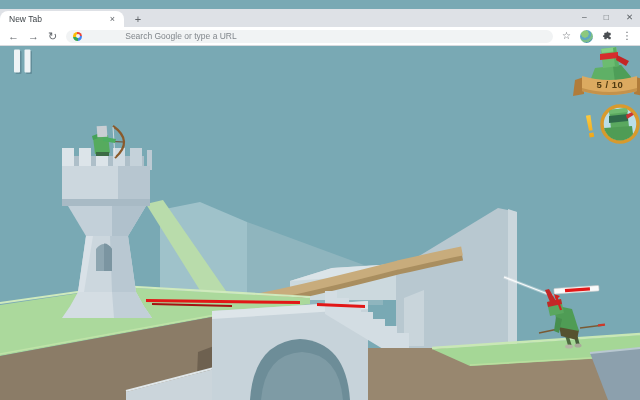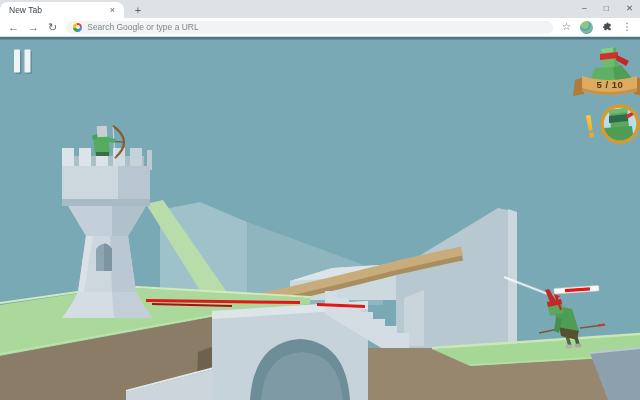--- a/index.html
+++ b/index.html
@@ -1,21 +1,21 @@
 <!DOCTYPE html>
 <html style="--sky: #79a9b4; --grass: #abd99c; --grass-light: #cfeabd; --dirt: #8b7c67; --stone: #ccd7de; --road: #c8ac7c; --red: #e21717; --banner: #dcaa60; --char-green: #56ab5e;"><head>
 <meta charset="utf-8">
 <style>
   html,body{margin:0;padding:0;width:640px;height:400px;overflow:hidden;
     font-family:"Liberation Sans", sans-serif;background:#79a9b4;}
   .stage{position:absolute;inset:0;width:640px;height:400px;}
   svg.scene{position:absolute;left:0;top:0;z-index:1;}
 
   
-  .browser{position:absolute;top:0;left:0;right:0;height:37px;z-index:10;}
+  .browser{position:absolute;top:9px;left:0;right:0;height:37px;z-index:10;}
   .tabstrip{position:absolute;top:0;left:0;right:0;height:18px;background:#dee1e6;
     display:flex;align-items:flex-end;}
   .tab{width:124px;height:16px;background:#fff;border-radius:8px 8px 0 0;
     display:flex;align-items:center;justify-content:space-between;
     padding:0 9px;box-sizing:border-box;}
   .tab-title{font-size:8.5px;color:#3f4549;white-space:nowrap;}
   .tab-close{font-size:9px;color:#5f6368;line-height:1;cursor:default;}
   .newtab{width:18px;height:16px;display:flex;align-items:center;justify-content:center;
     font-size:11px;color:#5f6368;margin-left:5px;}
   .wincontrols{position:absolute;top:0;right:7px;height:17px;display:flex;gap:17px;
@@ -24,21 +24,21 @@
   .toolbar{position:absolute;top:18px;left:0;right:0;height:19px;background:#fff;
     border-bottom:1px solid #d8dade;display:flex;align-items:center;
     padding:0 8px;gap:9px;box-sizing:border-box;}
   .navicon{color:#5f6368;font-size:11px;line-height:1;}
   .omnibox{flex:1;height:13px;background:#f1f3f4;border-radius:7px;
     display:flex;align-items:center;padding:0 7px;gap:5px;}
   .gicon{width:9px;height:9px;border-radius:50%;flex:0 0 auto;position:relative;
     background:conic-gradient(#ea4335 0% 25%,#4285f4 25% 50%,#34a853 50% 75%,#fbbc05 75% 100%);}
   .gicon::after{content:"";position:absolute;inset:2.5px;background:#f1f3f4;border-radius:50%;}
   .omnibox input{flex:1;border:0;background:transparent;font-size:8.5px;color:#333;
-    outline:none;padding:0;font-family:inherit;}
+    outline:none;padding:0;font-family:inherit;margin-left:38px;}
   .omnibox input::placeholder{color:#80868b;}
   .star{font-size:10px;color:#5f6368;line-height:1;}
   .avatar{width:13px;height:13px;border-radius:50%;flex:0 0 auto;
     background:radial-gradient(circle at 38% 30%,#8cc87e 0 3.5px,#5fa8c0 4px 6px,#7bbd8b 6.2px 8.5px,#4f94ad 8.7px);}
   .kebab{font-size:10px;color:#5f6368;line-height:1;}
   .puzzle{display:flex;align-items:center;}
 
   
   .score{position:absolute;left:582px;top:79px;width:56px;text-align:center;
     font-size:9.5px;font-weight:bold;color:#4f3910;z-index:5;letter-spacing:.5px;}

